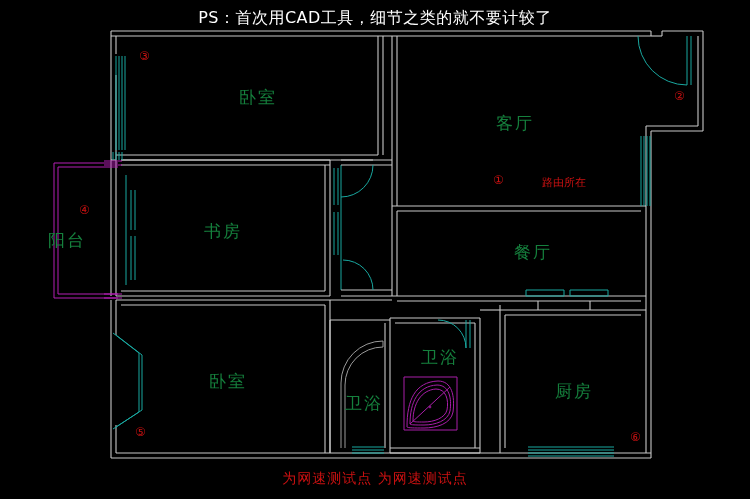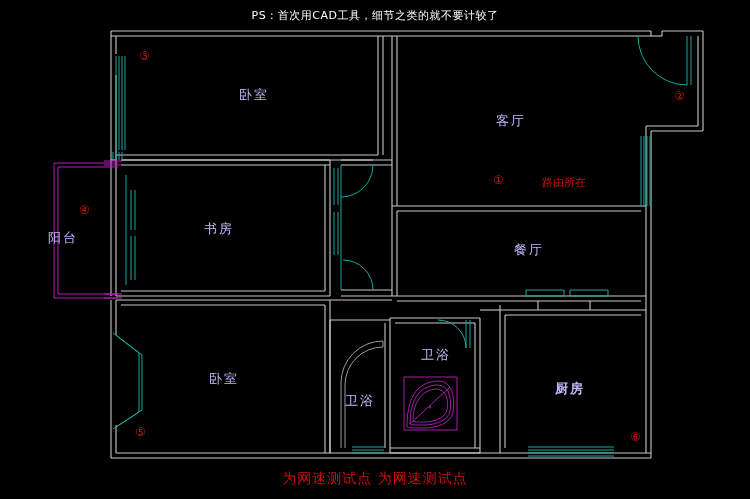--- a/index.html
+++ b/index.html
@@ -53,42 +53,42 @@
     stroke-width: 1;
     fill: none;
   }
   .tub {
     stroke: #a81ea8;
     stroke-width: 1;
     fill: none;
   }
   .room-label {
     position: absolute;
-    color: #c4b5fd;
-    font-size: 13px;
+    color: #15803d;
+    font-size: 17px;
     letter-spacing: 2px;
     white-space: nowrap;
     font-family: "DejaVu Sans", "Liberation Sans", sans-serif;
   }
   .marker {
     position: absolute;
     color: #cc1111;
     font-size: 12px;
     line-height: 1;
     white-space: nowrap;
     font-family: "DejaVu Sans", "Liberation Sans", sans-serif;
   }
   #title-text {
     position: absolute;
     left: 0;
     top: 8px;
     width: 750px;
     text-align: center;
     color: #ffffff;
-    font-size: 11px;
+    font-size: 16px;
     letter-spacing: 0.5px;
     white-space: nowrap;
   }
   #footer-text {
     position: absolute;
     left: 0;
     top: 470px;
     width: 750px;
     text-align: center;
     color: #cc1111;
@@ -319,21 +319,21 @@
   <div id="footer-text">为网速测试点 为网速测试点</div>
 
   <div class="room-label" style="left:239px; top:86px;">卧室</div>
   <div class="room-label" style="left:496px; top:112px;">客厅</div>
   <div class="room-label" style="left:48px;  top:229px;">阳台</div>
   <div class="room-label" style="left:204px; top:220px;">书房</div>
   <div class="room-label" style="left:514px; top:241px;font-family:Liberation Serif, serif;">餐厅</div>
   <div class="room-label" style="left:209px; top:370px;">卧室</div>
   <div class="room-label" style="left:345px; top:392px;">卫浴</div>
   <div class="room-label" style="left:421px; top:346px;">卫浴</div>
-  <div class="room-label" style="left:555px; top:380px;font-weight:bold;">厨房</div>
+  <div class="room-label" style="left:555px; top:380px;">厨房</div>
 
   <div class="marker" style="left:493px; top:174px;">①</div>
   <div class="marker" style="left:674px; top:90px;">②</div>
   <div class="marker" style="left:139px; top:50px;">③</div>
   <div class="marker" style="left:79px;  top:204px;">④</div>
   <div class="marker" style="left:135px; top:426px;">⑤</div>
   <div class="marker" style="left:630px; top:431px;">⑥</div>
 
   <div class="router-label" style="left:508px; top:175px;padding-left:34px;">路由所在</div>
 

